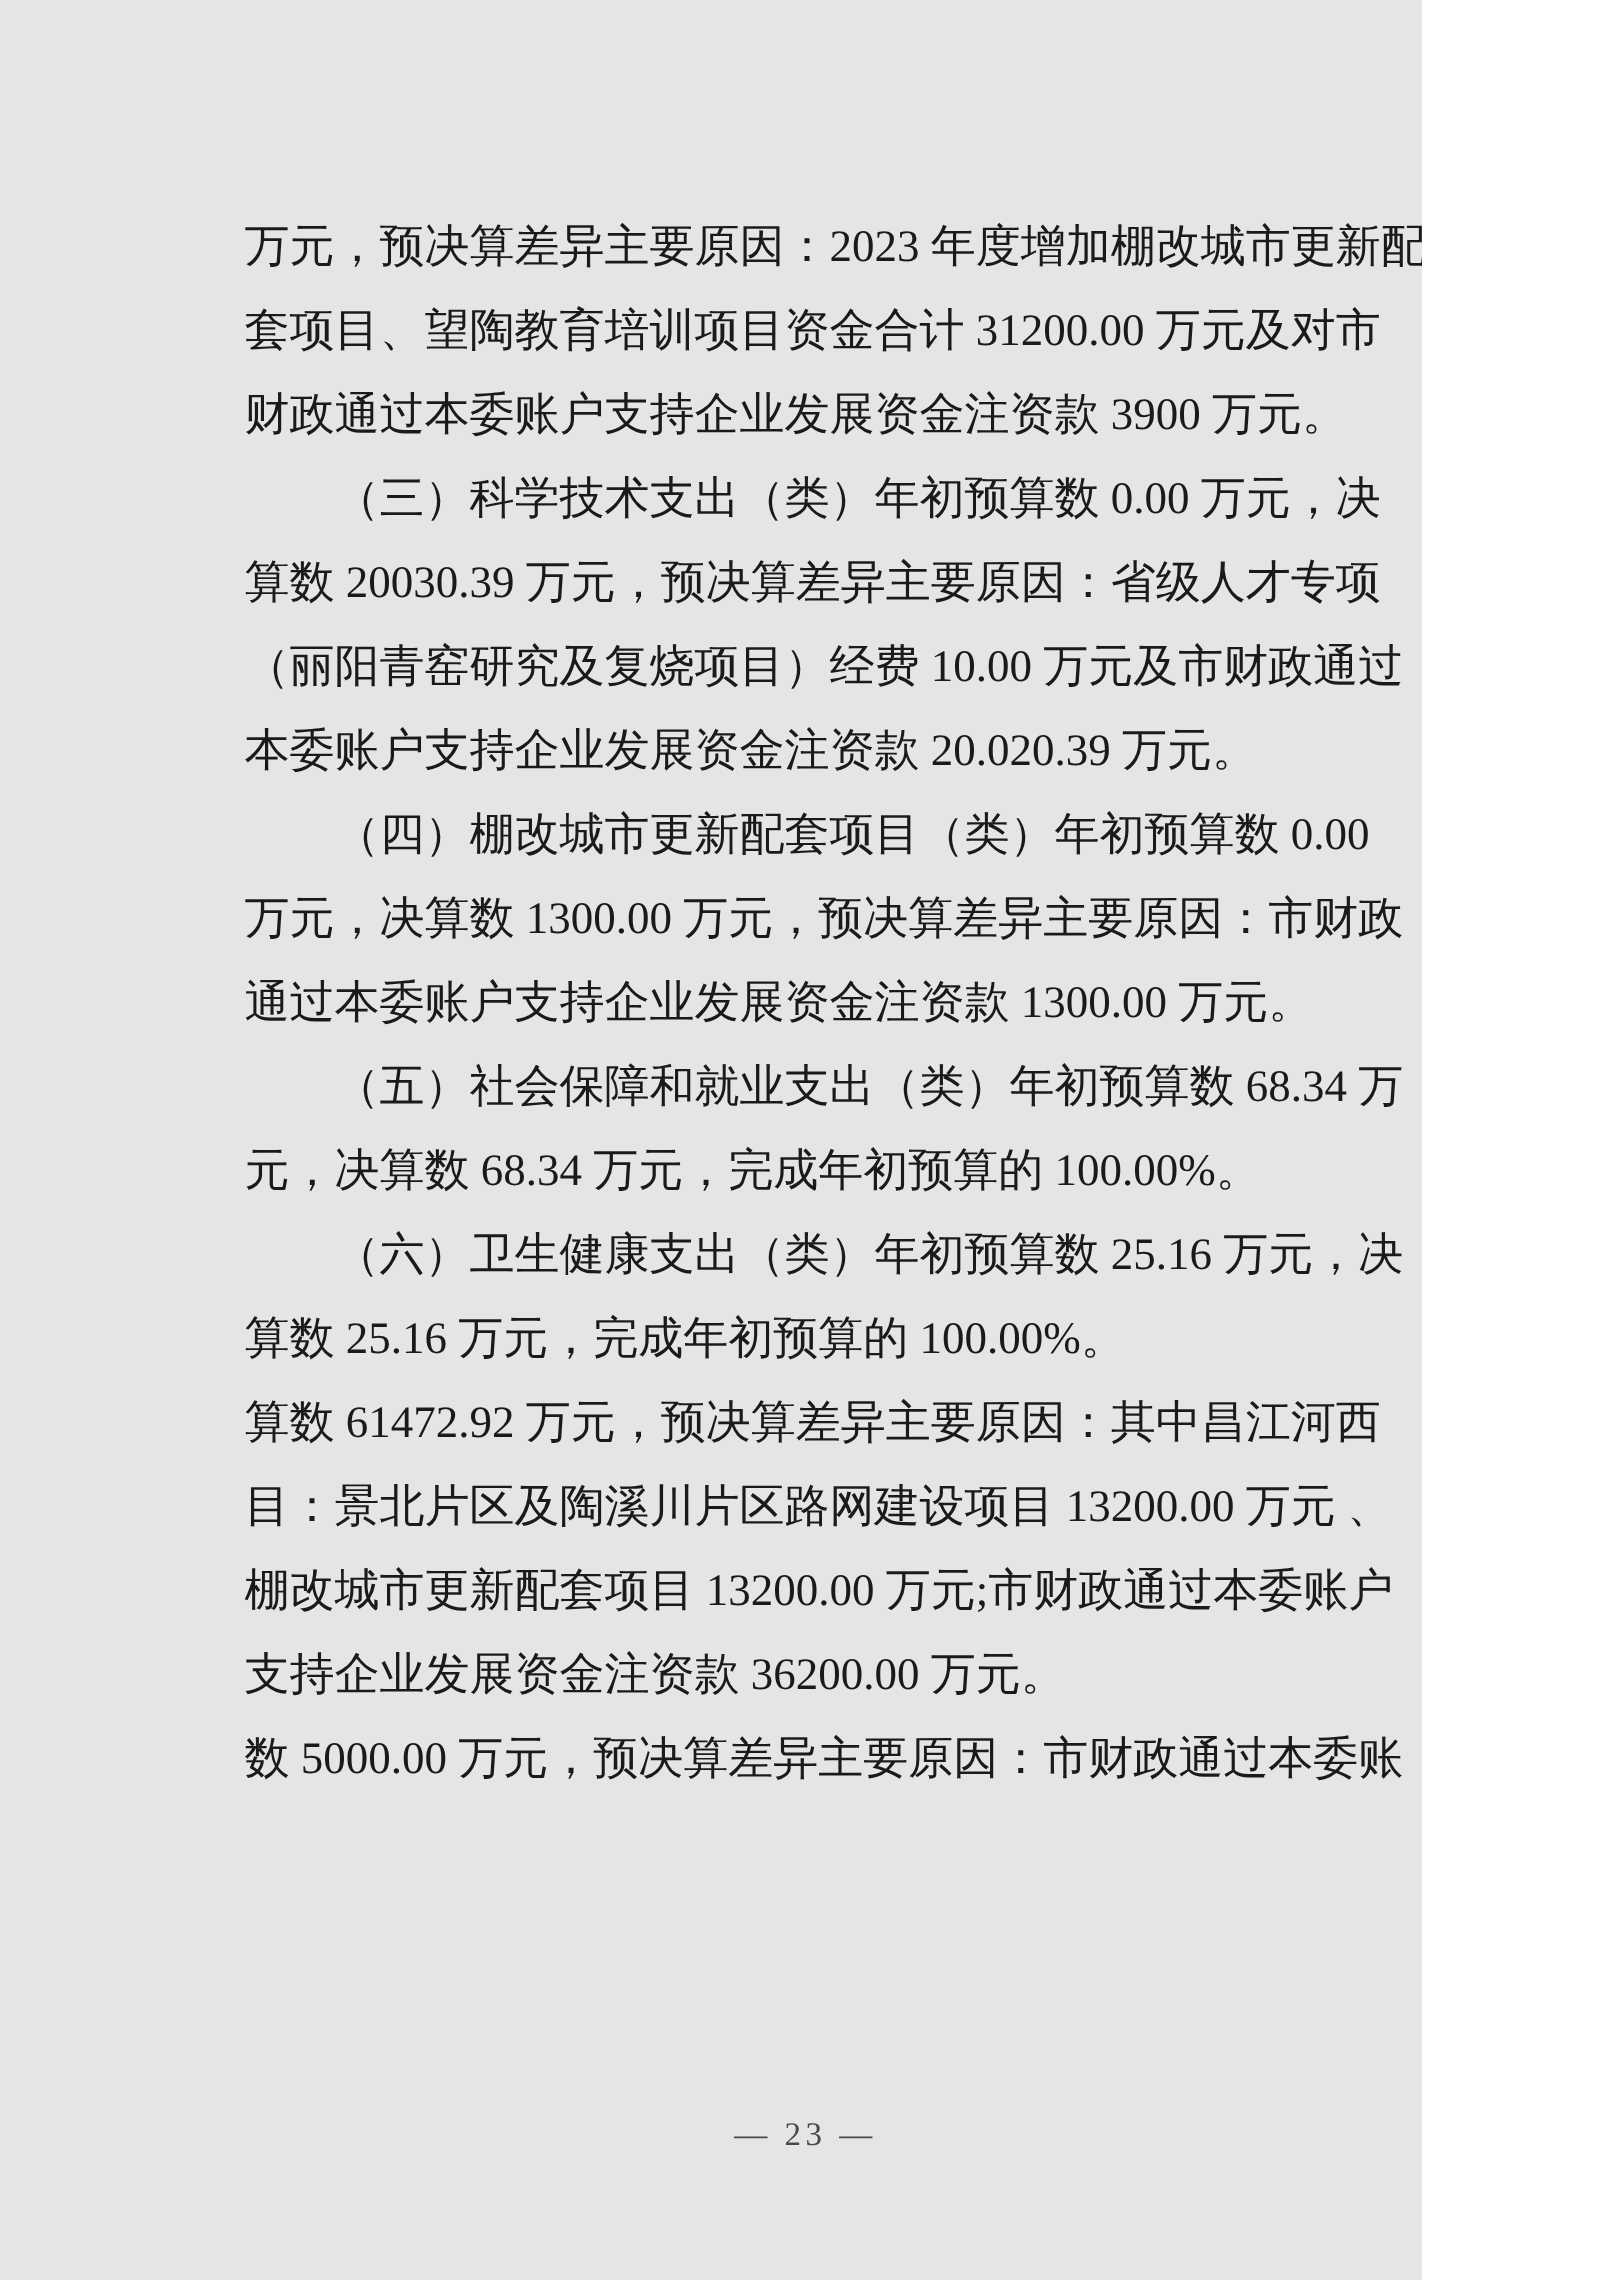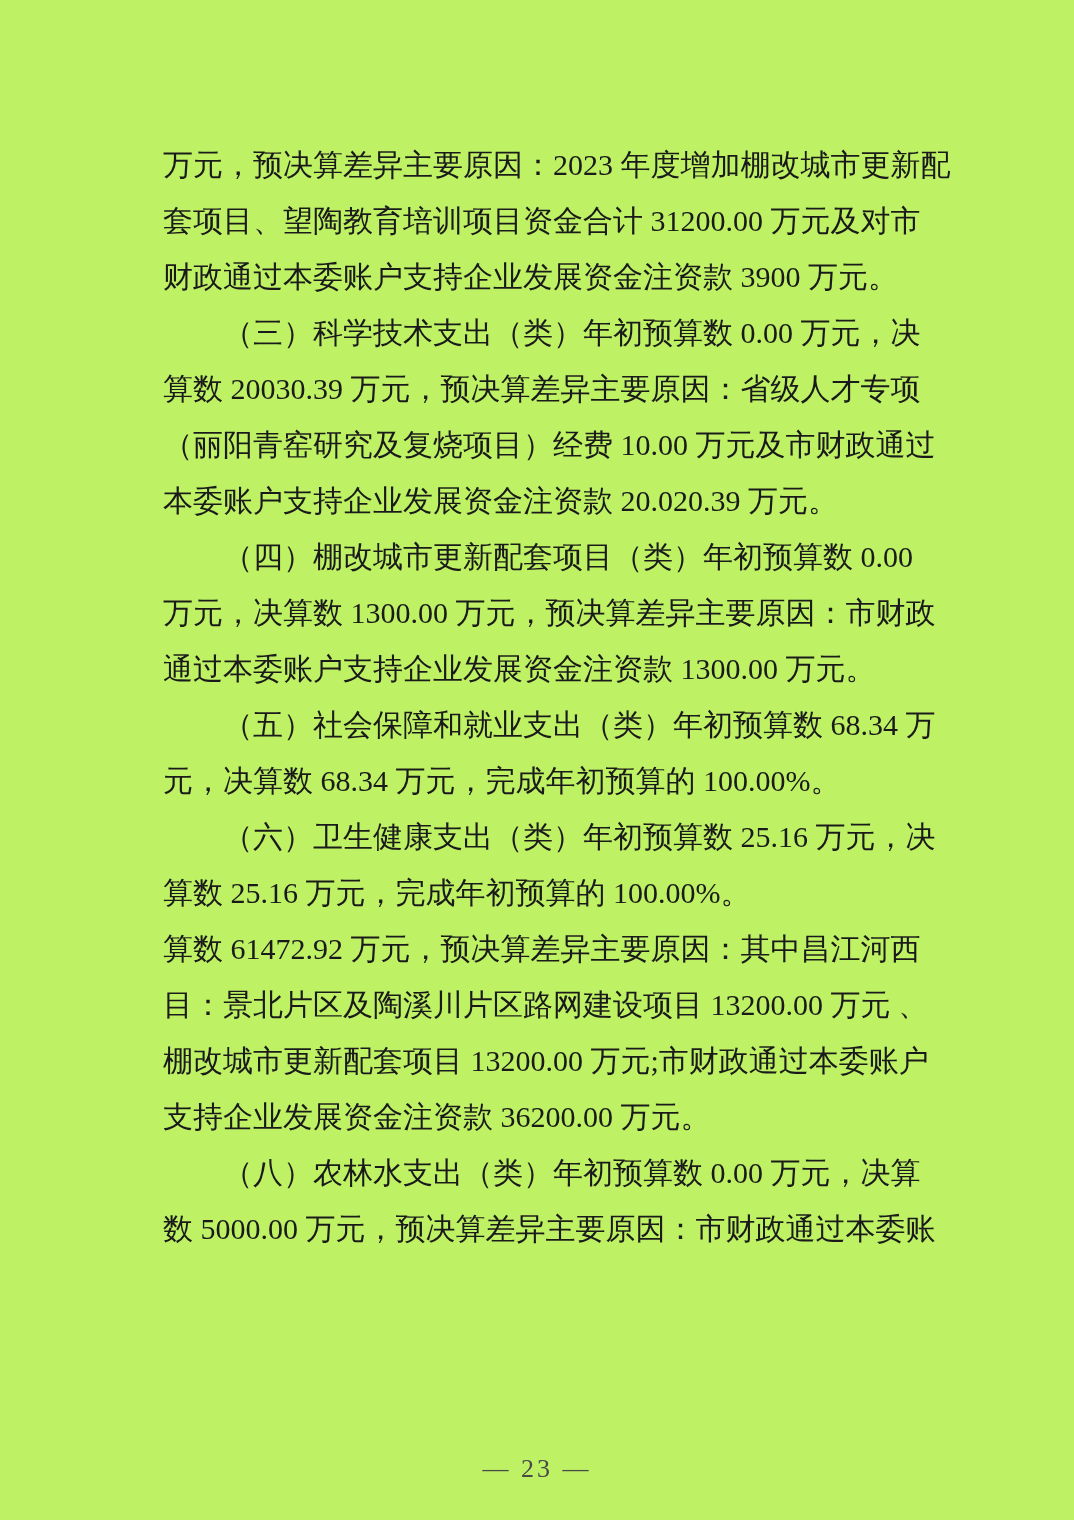--- a/index.html
+++ b/index.html
@@ -2,23 +2,23 @@
 <html><head>
 <meta charset="utf-8">
 <style>
   html, body {
     margin: 0;
     padding: 0;
     background: #ffffff;
   }
   .page {
     position: relative;
-    width: 1074px;
+    width: 948px;
     height: 1520px;
-    background: #bef264;
+    background: #e5e5e5;
     overflow: hidden;
     font-family: "Liberation Serif", "DejaVu Serif", serif;
     color: #1a1a1a;
   }
   .content {
     position: absolute;
     left: 163px;
     top: 137px;
     width: 840px;
   }
@@ -29,26 +29,25 @@
     white-space: pre;
     font-weight: 400;
     text-align: left;
   }
   .footer {
     position: absolute;
     top: 1406px;
     left: 0;
     width: 1074px;
     text-align: center;
-    font-size: 26px;
+    font-size: 22px;
     line-height: 34px;
     color: #4a4a4a;
     letter-spacing: 3px;
     white-space: pre;
-    margin-top: 46px;
   }
 </style>
 </head>
 <body>
 
 <div class="page">
   <div class="content">
     <div class="line">万元，预决算差异主要原因：2023 年度增加棚改城市更新配</div>
     <div class="line">套项目、望陶教育培训项目资金合计 31200.00 万元及对市</div>
     <div class="line">财政通过本委账户支持企业发展资金注资款 3900 万元。</div>
@@ -60,17 +59,16 @@
     <div class="line">万元，决算数 1300.00 万元，预决算差异主要原因：市财政</div>
     <div class="line">通过本委账户支持企业发展资金注资款 1300.00 万元。</div>
     <div class="line">　　（五）社会保障和就业支出（类）年初预算数 68.34 万</div>
     <div class="line">元，决算数 68.34 万元，完成年初预算的 100.00%。</div>
     <div class="line">　　（六）卫生健康支出（类）年初预算数 25.16 万元，决</div>
     <div class="line">算数 25.16 万元，完成年初预算的 100.00%。</div>
     <div class="line">算数 61472.92 万元，预决算差异主要原因：其中昌江河西</div>
     <div class="line">目：景北片区及陶溪川片区路网建设项目 13200.00 万元 、</div>
     <div class="line">棚改城市更新配套项目 13200.00 万元;市财政通过本委账户</div>
     <div class="line">支持企业发展资金注资款 36200.00 万元。</div>
-    <div class="line">　　（八）农林水支出（类）年初预算数 0.00 万元，决算</div>
     <div class="line">数 5000.00 万元，预决算差异主要原因：市财政通过本委账</div>
   </div>
   <div class="footer">— 23 —</div>
 </div>
 
 </body></html>

